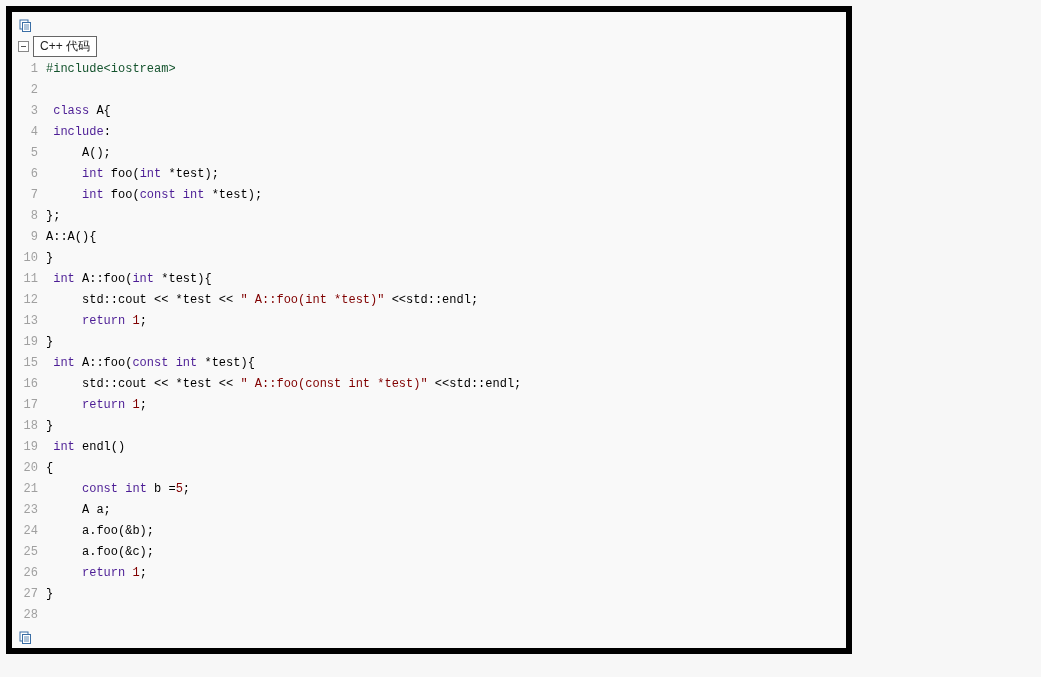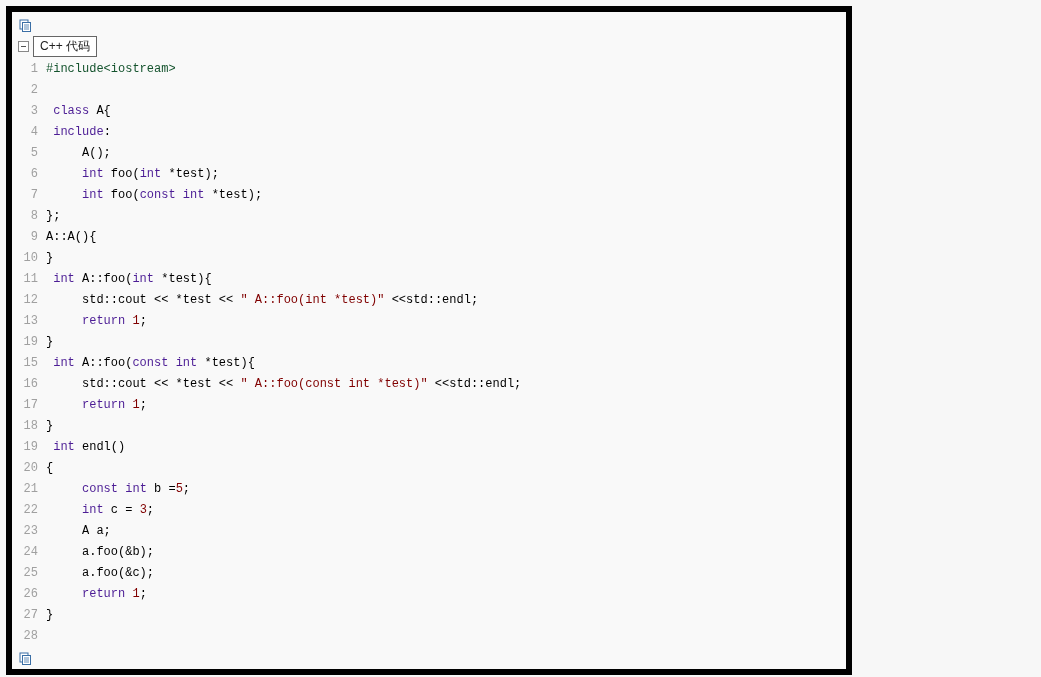--- a/index.html
+++ b/index.html
@@ -122,21 +122,20 @@
       <div class="line"><span class="lineno">12</span><span class="codetext"><span>     std::cout &lt;&lt; *test &lt;&lt; </span><span class="str">" A::foo(int *test)"</span><span> &lt;&lt;std::endl;</span></span></div>
       <div class="line"><span class="lineno">13</span><span class="codetext"><span>     </span><span class="kw">return</span><span> </span><span class="num">1</span><span>;</span></span></div>
       <div class="line"><span class="lineno">19</span><span class="codetext"><span>}</span></span></div>
       <div class="line"><span class="lineno">15</span><span class="codetext"><span> </span><span class="kw">int</span><span> A::foo(</span><span class="kw">const</span><span> </span><span class="kw">int</span><span> *test){</span></span></div>
       <div class="line"><span class="lineno">16</span><span class="codetext"><span>     std::cout &lt;&lt; *test &lt;&lt; </span><span class="str">" A::foo(const int *test)"</span><span> &lt;&lt;std::endl;</span></span></div>
       <div class="line"><span class="lineno">17</span><span class="codetext"><span>     </span><span class="kw">return</span><span> </span><span class="num">1</span><span>;</span></span></div>
       <div class="line"><span class="lineno">18</span><span class="codetext"><span>}</span></span></div>
       <div class="line"><span class="lineno">19</span><span class="codetext"><span> </span><span class="kw">int</span><span> endl()</span></span></div>
       <div class="line"><span class="lineno">20</span><span class="codetext"><span>{</span></span></div>
       <div class="line"><span class="lineno">21</span><span class="codetext"><span>     </span><span class="kw">const</span><span> </span><span class="kw">int</span><span> b =</span><span class="num">5</span><span>;</span></span></div>
-      <div class="line"><span class="lineno">22</span><span class="codetext"><span>     </span><span class="kw">int</span><span> c = </span><span class="num">3</span><span>;</span></span></div>
       <div class="line"><span class="lineno">23</span><span class="codetext"><span>     A a;</span></span></div>
       <div class="line"><span class="lineno">24</span><span class="codetext"><span>     a.foo(&amp;b);</span></span></div>
       <div class="line"><span class="lineno">25</span><span class="codetext"><span>     a.foo(&amp;c);</span></span></div>
       <div class="line"><span class="lineno">26</span><span class="codetext"><span>     </span><span class="kw">return</span><span> </span><span class="num">1</span><span>;</span></span></div>
       <div class="line"><span class="lineno">27</span><span class="codetext"><span>}</span></span></div>
       <div class="line"><span class="lineno">28</span><span class="codetext"><span></span></span></div>
     </div>
 
   <div class="bottombar">
     <span>

